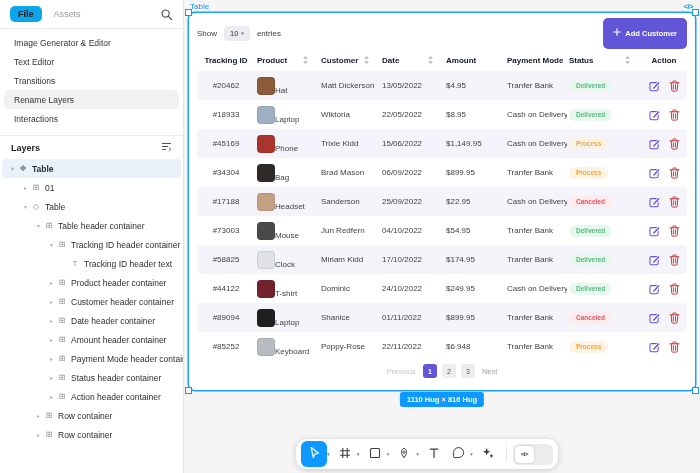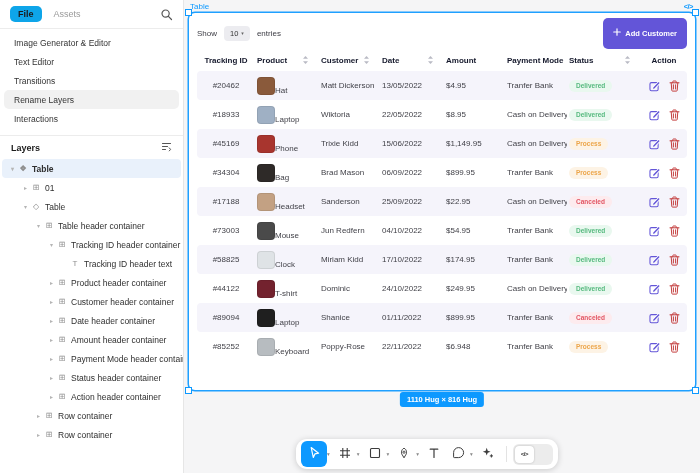--- a/index.html
+++ b/index.html
@@ -519,20 +519,29 @@
               </button>
       <button class="ibtn">
                 <svg width="11" height="12" viewBox="0 0 11 12">
                   <path d="M1 2.8 H10 M3.8 2.8 V1.6 a.6.6 0 0 1 .6-.6 h2.2 a.6.6 0 0 1 .6.6 V2.8 M2.2 2.8 L2.8 10.4 a.8.8 0 0 0 .8.7 h3.8 a.8.8 0 0 0 .8-.7 L8.8 2.8 M4.4 4.8 V9 M6.6 4.8 V9" stroke="#c43e3e" stroke-width="1" fill="none" stroke-linecap="round"></path>
                 </svg>
               </button>
     </div>
   </div>
         </div>
 
+      <div class="pagination">
+        <span class="pag-prev">Previous</span>
+        <span id="pagpages" style="display:flex;gap:5px">
+            <button class="pag-btn active">1</button>
+            <button class="pag-btn">2</button>
+            <button class="pag-btn">3</button>
+          </span>
+        <span class="pag-next">Next</span>
+      </div>
     </div>
 
     <div class="size-badge">1110 Hug × 816 Hug</div>
 
     <div class="toolbar">
       <span id="tools" style="display:flex;align-items:center">
           <span style="display:flex;align-items:center">
     <button class="tool active">
               <span class="ticon"><svg width="13" height="13" viewBox="0 0 13 13">
                   <path d="M3.2 1.6 L10.6 7.2 L6.9 7.9 L5.3 11.5 Z" fill="none" stroke="#fff" stroke-width="1.2" stroke-linejoin="round"></path>

